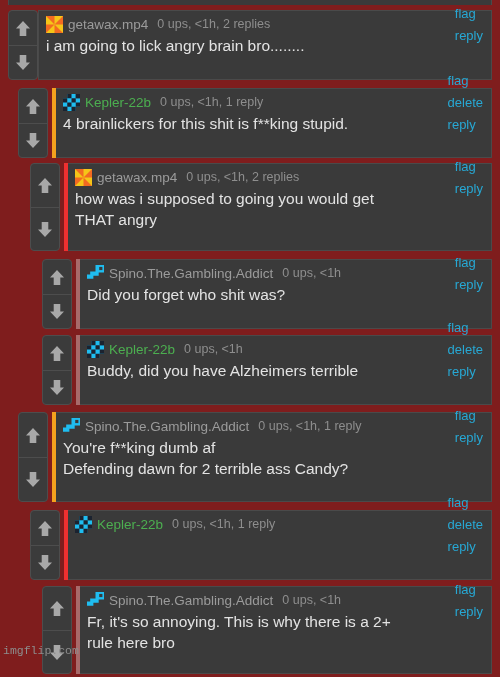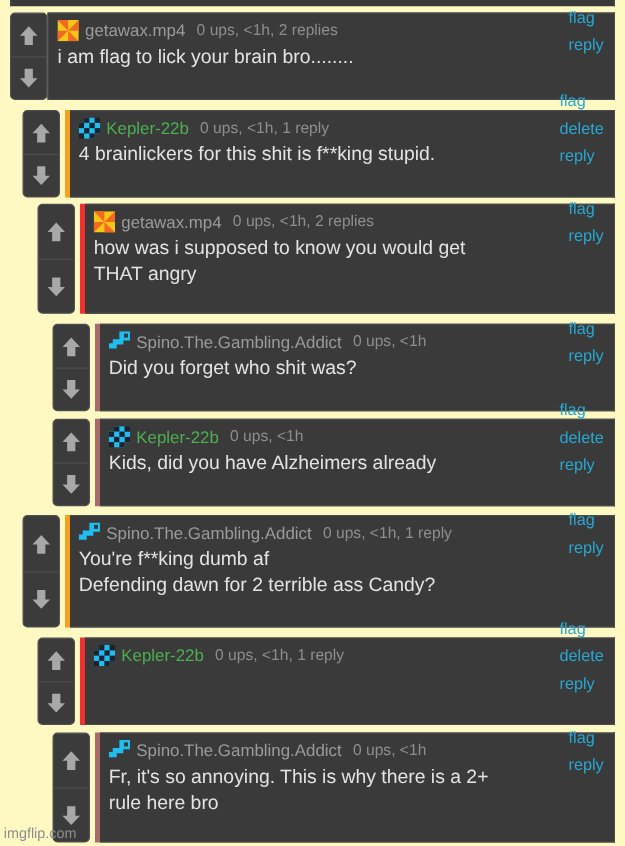--- a/index.html
+++ b/index.html
@@ -12,21 +12,21 @@
     height: 677px;
     font-family: "Liberation Sans", sans-serif;
     overflow: hidden;
     position: relative;
   }
 
   #thread {
     position: relative;
     width: 500px;
     height: 677px;
-    background: #fef9c3;
+    background: #7f1d1d;
     box-sizing: border-box;
   }
 
   
   .top-strip {
     position: absolute;
     left: 8px;
     top: 0;
     width: 484px;
     height: 5px;
@@ -138,24 +138,24 @@
     font-size: 15.5px;
     color: #e3e3e3;
     line-height: 20.5px;
     padding-top: 2px;
     white-space: pre-line;
   }
 
   .watermark {
     position: absolute;
     left: 3px;
-    bottom: 4px;
+    bottom: 20px;
     font-size: 11.5px;
     color: #8d8d8d;
-    font-family: Liberation Sans, sans-serif;
+    font-family: Liberation Mono, monospace;
     z-index: 50;
     text-align: center;
   }
 </style>
 </head>
 <body>
 
 <div id="thread">
   <div class="top-strip"></div>
   <div class="comment" style="left: 8px; top: 10px; width: 484px; height: 70px;">
@@ -180,21 +180,21 @@
             <polygon points="8,8 16,16 8,16" fill="#f26a21"></polygon>
             <polygon points="8,8 0,16 0,8" fill="#f26a21"></polygon>
           </svg>
           <span class="username gray">getawax.mp4</span>
           <span class="metainfo">0 ups, &lt;1h, 2 replies</span>
           <div class="actions">
             <span class="action-link">flag</span>
             <span class="action-link">reply</span>
           </div>
         </div>
-        <div class="ctext">i am flag to lick your brain bro........</div>
+        <div class="ctext">i am going to lick angry brain bro........</div>
       </div>
     </div>
     <div class="comment" style="left: 18px; top: 88px; width: 474px; height: 70px;">
       <div class="votes">
         <div class="vote-btn up">
           <svg class="arrow" width="18" height="19" viewBox="0 0 18 19" aria-hidden="true">
             <polygon points="9,2 16,9.5 12.3,9.5 12.3,17 5.7,17 5.7,9.5 2,9.5" fill="#a8a8a8"></polygon>
           </svg>
         </div>
         <div class="vote-btn down">
@@ -254,21 +254,21 @@
             <polygon points="8,8 16,16 8,16" fill="#f26a21"></polygon>
             <polygon points="8,8 0,16 0,8" fill="#f26a21"></polygon>
           </svg>
           <span class="username gray">getawax.mp4</span>
           <span class="metainfo">0 ups, &lt;1h, 2 replies</span>
           <div class="actions">
             <span class="action-link">flag</span>
             <span class="action-link">reply</span>
           </div>
         </div>
-        <div class="ctext">how was i supposed to know you would get
+        <div class="ctext">how was i supposed to going you would get
 THAT angry</div>
       </div>
     </div>
     <div class="comment" style="left: 42px; top: 259px; width: 450px; height: 70px;">
       <div class="votes">
         <div class="vote-btn up">
           <svg class="arrow" width="18" height="19" viewBox="0 0 18 19" aria-hidden="true">
             <polygon points="9,2 16,9.5 12.3,9.5 12.3,17 5.7,17 5.7,9.5 2,9.5" fill="#a8a8a8"></polygon>
           </svg>
         </div>
@@ -326,21 +326,21 @@
             <polygon points="4,0 12,0 12,4 16,4 16,12 12,12 12,16 4,16 4,12 0,12 0,4 4,4" fill="none"></polygon>
           </svg>
           <span class="username green">Kepler-22b</span>
           <span class="metainfo">0 ups, &lt;1h</span>
           <div class="actions">
             <span class="action-link">flag</span>
             <span class="action-link">delete</span>
             <span class="action-link">reply</span>
           </div>
         </div>
-        <div class="ctext">Kids, did you have Alzheimers already</div>
+        <div class="ctext">Buddy, did you have Alzheimers terrible</div>
       </div>
     </div>
     <div class="comment" style="left: 18px; top: 412px; width: 474px; height: 90px;">
       <div class="votes">
         <div class="vote-btn up">
           <svg class="arrow" width="18" height="19" viewBox="0 0 18 19" aria-hidden="true">
             <polygon points="9,2 16,9.5 12.3,9.5 12.3,17 5.7,17 5.7,9.5 2,9.5" fill="#a8a8a8"></polygon>
           </svg>
         </div>
         <div class="vote-btn down">

